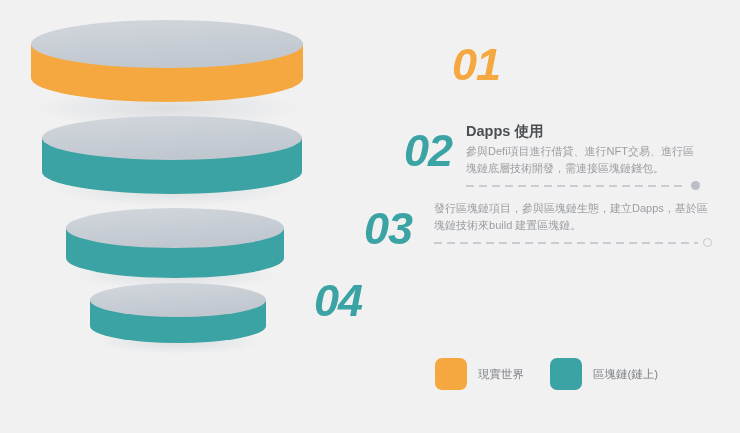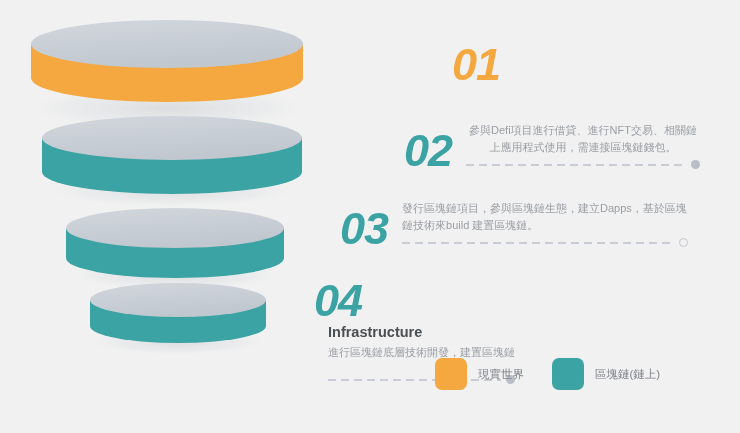--- a/index.html
+++ b/index.html
@@ -114,20 +114,21 @@
     border: none;
   }
 
   
   .legend {
     position: absolute;
     left: 435px;
     top: 358px;
     display: flex;
     align-items: center;
+    gap: 14px;
   }
   .legend-item {
     display: flex;
     align-items: center;
   }
   .swatch {
     width: 32px;
     height: 32px;
     border-radius: 7px;
     flex: 0 0 auto;
@@ -186,60 +187,53 @@
       <ellipse cx="178" cy="300" rx="88" ry="17" fill="url(#topGrad)"></ellipse>
     </g>
   </svg>
 
   <div class="steps">
 
     <div class="step" style="left:452px; top:36px; width:248px;">
       <div class="step-num num-orange">01</div>
     </div>
 
-    <div class="step" style="left:404px; top:122px; width:296px;text-align:center;">
+    <div class="step" style="left:404px; top:122px; width:296px;">
       <div class="step-num num-teal">02</div>
       <div class="step-body">
-        <p class="step-desc">參與Defi項目進行借貸、進行NFT交易、相關鏈上應用程式使用，需連接區塊鏈錢包。</p>
+        <p class="step-title">Dapps 使用</p>
+        <p class="step-desc">參與Defi項目進行借貸、進行NFT交易、進行區塊鏈底層技術開發，需連接區塊鏈錢包。</p>
         <div class="rule">
           <span class="dash"></span>
           <span class="knob filled"></span>
         </div>
       </div>
     </div>
 
-    <div class="step" style="left:340px; top:200px; width:348px;">
+    <div class="step" style="left:364px; top:200px; width:348px;gap:8px;">
       <div class="step-num num-teal">03</div>
       <div class="step-body">
         <p class="step-desc">發行區塊鏈項目，參與區塊鏈生態，建立Dapps，基於區塊鏈技術來build 建置區塊鏈。</p>
         <div class="rule">
           <span class="dash"></span>
           <span class="knob hollow"></span>
         </div>
       </div>
     </div>
 
     <div class="step" style="left:314px; top:272px; width:392px;flex-direction:column;">
       <div class="step-num num-teal">04</div>
-      <div class="step-body">
-        <p class="step-title">Infrastructure</p>
-        <p class="step-desc">進行區塊鏈底層技術開發，建置區塊鏈</p>
-        <div class="rule" style="margin-top:14px;">
-          <span class="dash"></span>
-          <span class="knob filled"></span>
-        </div>
-      </div>
     </div>
 
   </div>
 
   <div class="legend">
     <div class="legend-item">
       <span class="swatch" style="background:#f5a83f;"></span>
       <span class="legend-label">現實世界</span>
     </div>
-    <div class="legend-item" style="margin-left:28px;">
+    <div class="legend-item" style="margin-left:12px;">
       <span class="swatch" style="background:#3ba3a3;"></span>
       <span class="legend-label">區塊鏈(鏈上)</span>
     </div>
   </div>
 
 </div>
 
 </body></html>

